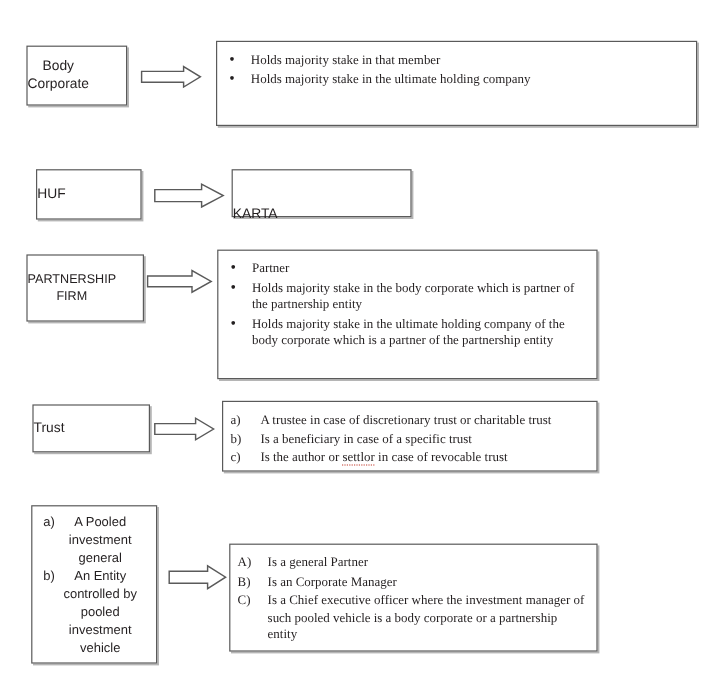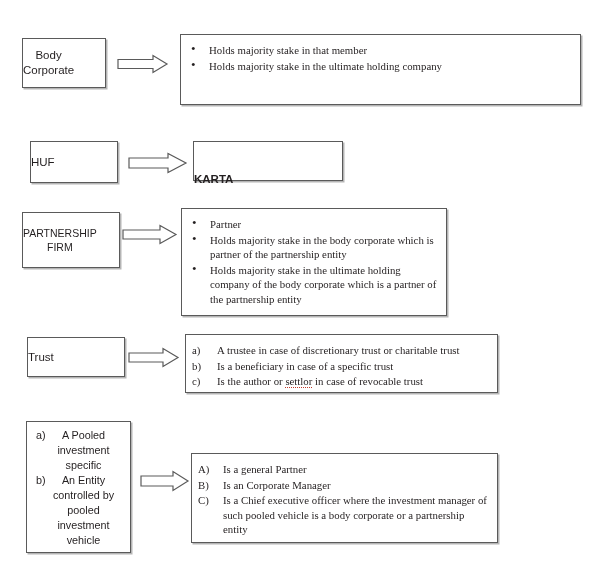--- a/index.html
+++ b/index.html
@@ -146,35 +146,35 @@
     <div class="label">HUF</div>
   </div>
 
   <div class="arrow" style="left:128px; top:152px;">
     <svg width="60" height="22" viewBox="0 0 60 22">
       <path d="M1,6 L40,6 L40,1.5 L58,11 L40,20.5 L40,16 L1,16 Z" fill="#ffffff" stroke="#5a5a5a" stroke-width="1.2"></path>
     </svg>
   </div>
 
   <div class="box box-center" style="left:193px; top:141px; width:150px; height:40px;">
-    <div class="label" style="font-weight:700;margin-top:36px;">KARTA</div>
+    <div class="label" style="font-weight:400;margin-top:36px;">KARTA</div>
   </div>
 
   <div class="box box-center" style="left:22px; top:212px; width:98px; height:56px;">
     <div class="label label-sm">PARTNERSHIP
 FIRM</div>
   </div>
 
   <div class="arrow" style="left:122px; top:224px;">
     <svg width="56" height="21" viewBox="0 0 56 21">
       <path d="M1,6 L38,6 L38,1.5 L54,10.5 L38,19.5 L38,15 L1,15 Z" fill="#ffffff" stroke="#5a5a5a" stroke-width="1.2"></path>
     </svg>
   </div>
 
-  <div class="box pad" style="left:181px; top:208px; width:266px; height:108px;">
+  <div class="box pad" style="left:181px; top:208px; width:317px; height:108px;">
     <ul class="blist">
       <li>Partner</li>
       <li>Holds majority stake in the body corporate which is partner of the partnership entity</li>
       <li>Holds majority stake in the ultimate holding company of the body corporate which is a partner of the partnership entity</li>
     </ul>
   </div>
 
   <div class="box box-center" style="left:27px; top:337px; width:98px; height:40px;">
     <div class="label">Trust</div>
   </div>
@@ -199,21 +199,21 @@
         <span class="marker">c)</span>
         <span>Is the author or <span class="spellerr">settlor</span> in case of revocable trust</span>
       </li>
     </ol>
   </div>
 
   <div class="box" style="left:26px; top:421px; width:105px; height:132px;">
     <div class="stackedlist">
       <div class="item">
         <span class="marker">a)</span>
-        <span class="txt">A Pooled investment specific</span>
+        <span class="txt">A Pooled investment general</span>
       </div>
       <div class="item">
         <span class="marker">b)</span>
         <span class="txt">An Entity controlled by pooled investment vehicle</span>
       </div>
     </div>
   </div>
 
   <div class="arrow" style="left:140px; top:470px;">
     <svg width="50" height="22" viewBox="0 0 50 22">

